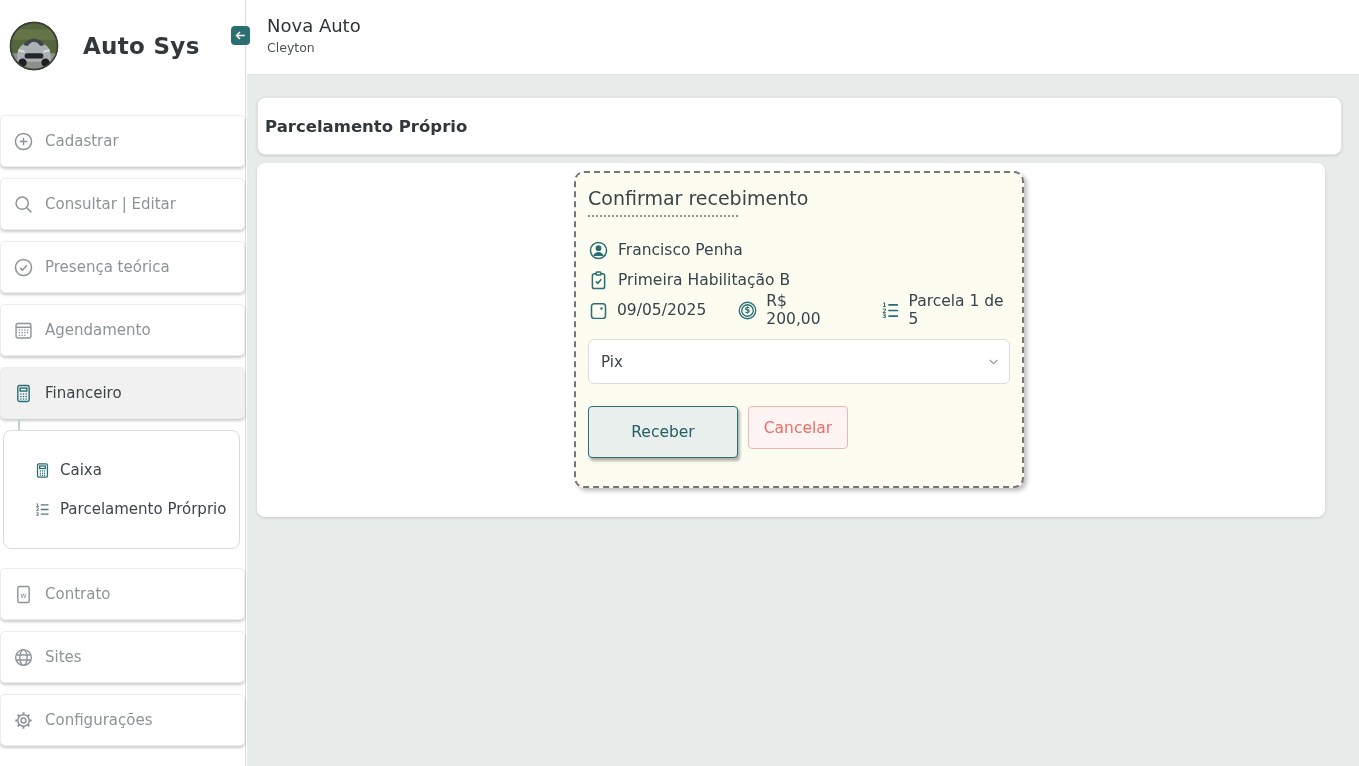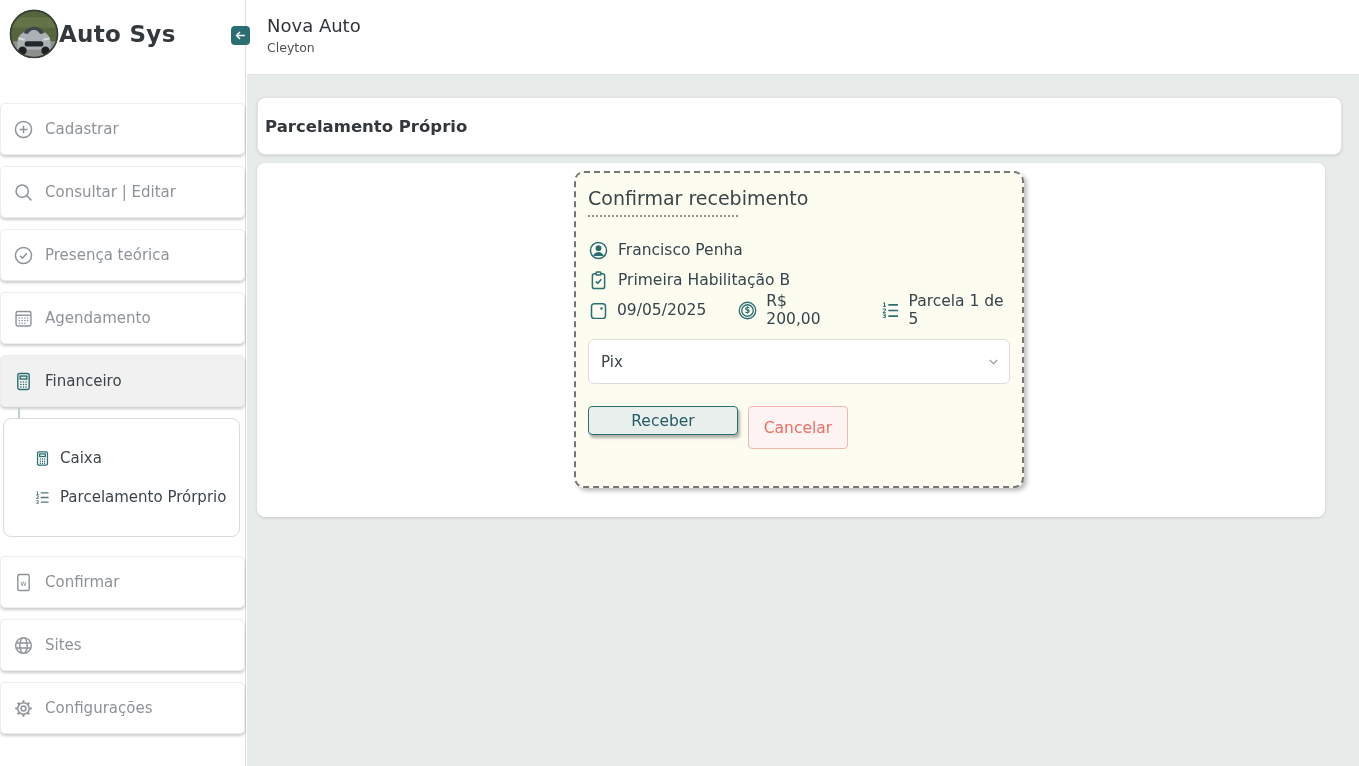--- a/index.html
+++ b/index.html
@@ -8,21 +8,21 @@
     width:1359px; height:766px; overflow:hidden; position:relative;
     font-family:"DejaVu Sans","Liberation Sans",sans-serif;
     background:#ffffff; color:#3a4045;
   }
   svg { display:block; }
   svg text { font-family:inherit; }
 
   
   .sidebar{ position:absolute; left:0; top:0; width:246px; height:766px;
     background:#fff; border-right:1px solid #dcdcdc; z-index:2; }
-  .brand{ display:flex; align-items:center; gap:0; padding:9px 10px 0 9px; }
+  .brand{ display:flex; align-items:center; gap:24px; padding:21px 10px 0 9px; }
   .avatar{ width:50px; height:50px; border-radius:50%; overflow:hidden; flex:none; }
   .brand-name{ font-size:23px; font-weight:bold; color:#33383d; letter-spacing:.3px; }
 
   .nav{ margin-top:44px; }
   .nav-item{ height:52px; display:flex; align-items:center; gap:11px; padding:0 12px;
     margin-bottom:11px; background:#fff; border:1px solid #ededed; border-radius:5px;
     box-shadow:0 2px 3px rgba(0,0,0,.20); color:#8d9398; font-size:15px; cursor:pointer; }
   .nav-item svg{ width:21px; height:21px; flex:none; }
   .nav-item.active{ background:#f1f1f1; color:#3c4448; }
   .nav-item.active svg{ color:#2a6e72; }
@@ -70,21 +70,21 @@
   .info-row svg{ width:21px; height:21px; flex:none; color:#2a6e72; }
   .grp{ display:flex; align-items:center; gap:8px; }
   .grp-amount{ margin-left:22px; }
   .grp-installment{ margin-left:31px; }
   .select-wrap{ position:relative; margin-top:14px; }
   .pay-select{ width:100%; height:45px; border:1px solid #dcdcdc; border-radius:6px;
     background:#fff; font-size:15px; color:#3a4549; padding:0 12px;
     appearance:none; -webkit-appearance:none; font-family:inherit; }
   .chev{ position:absolute; right:10px; top:16px; color:#9a9a9a; pointer-events:none; }
   .btn-row{ display:flex; gap:10px; margin-top:22px; }
-  .btn-receive{ width:150px; height:29px; background:#e9efec; border:1px solid #2a6e72;
+  .btn-receive{ width:150px; height:52px; background:#e9efec; border:1px solid #2a6e72;
     border-radius:4px; color:#235c63; font-size:15.5px; cursor:pointer;
     box-shadow:2px 3px 3px rgba(0,0,0,.30); font-family:inherit; }
   .btn-cancel{ width:100px; height:43px; background:#fdf4f3; border:1px solid #f3b6af;
     border-radius:4px; color:#ed6e63; font-size:15.5px; cursor:pointer; font-family:inherit; }
 </style>
 </head>
 <body>
 
 <div class="sidebar">
 
@@ -212,21 +212,21 @@
         </svg>
         <span>Parcelamento Prórprio</span>
       </div>
     </div>
 
     <div class="nav-item">
       <svg viewBox="0 0 24 24" fill="none" stroke="currentColor" stroke-width="1.6">
         <rect x="5.5" y="2.8" width="13" height="18.4" rx="1.8"></rect>
         <text x="12" y="16" font-size="9" text-anchor="middle" fill="currentColor" stroke="none">w</text>
       </svg>
-      <span>Confirmar</span>
+      <span>Contrato</span>
     </div>
 
     <div class="nav-item">
       <svg viewBox="0 0 24 24" fill="none" stroke="currentColor" stroke-width="1.6">
         <circle cx="12" cy="12" r="9"></circle>
         <ellipse cx="12" cy="12" rx="4.2" ry="9"></ellipse>
         <path d="M3.8 9.2h16.4M3.8 14.8h16.4"></path>
       </svg>
       <span>Sites</span>
     </div>

